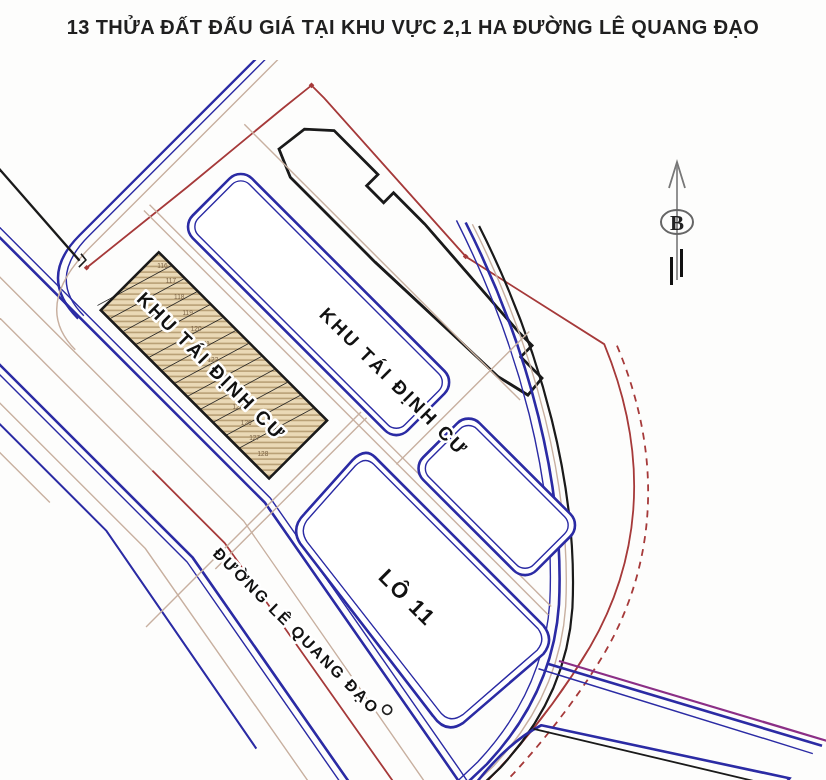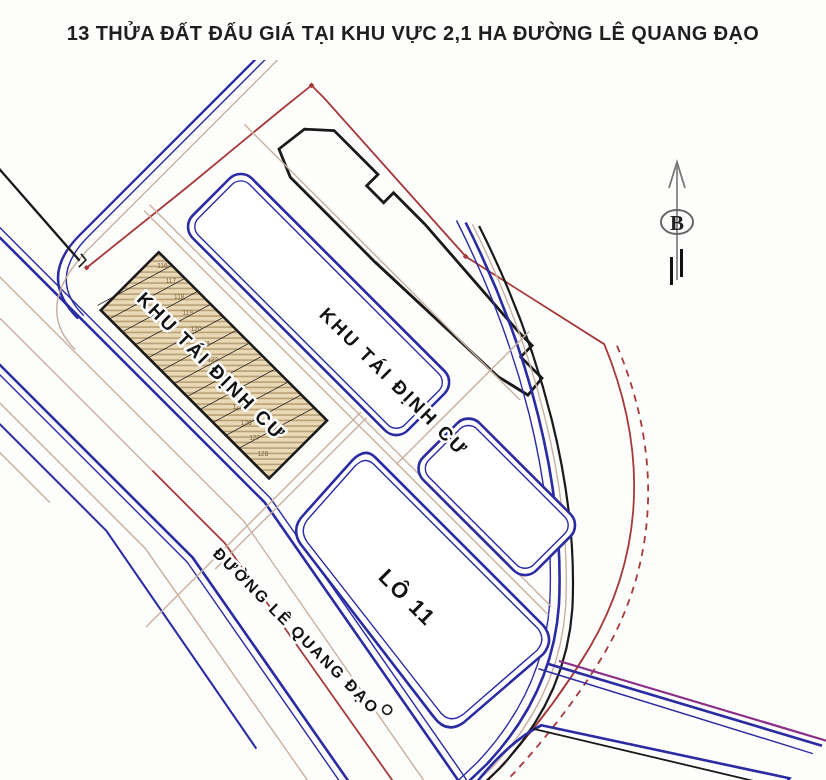--- a/index.html
+++ b/index.html
@@ -1,18 +1,18 @@
 <!DOCTYPE html>
 <html><head>
 <meta charset="utf-8">
 <style>
   html,body{margin:0;padding:0;background:#ffffff;}
   #stage{position:relative;width:826px;height:780px;background:#fdfdfc;overflow:hidden;
          font-family:"Liberation Sans", sans-serif;}
-  #title{position:absolute;left:0;top:22px;width:826px;text-align:center;
+  #title{position:absolute;left:0;top:16px;width:826px;text-align:center;
          font-size:20px;font-weight:700;color:#1f1f1f;letter-spacing:.4px;}
   svg{position:absolute;left:0;top:0;}
   
   .blue   {stroke:#2b2ba4;fill:none;}
   .blueT  {stroke:#2b2ba4;fill:none;stroke-width:1.4;}
   .tan    {stroke:#c8b0a0;fill:none;stroke-width:1.4;}
   .red    {stroke:#a63a3a;fill:none;stroke-width:1.8;}
   .blk    {stroke:#1a1a1a;fill:none;}
   .block  {fill:#ffffff;stroke:#2b2ba4;stroke-width:2.6;}
   .blocki {fill:none;stroke:#2b2ba4;stroke-width:1.4;}

